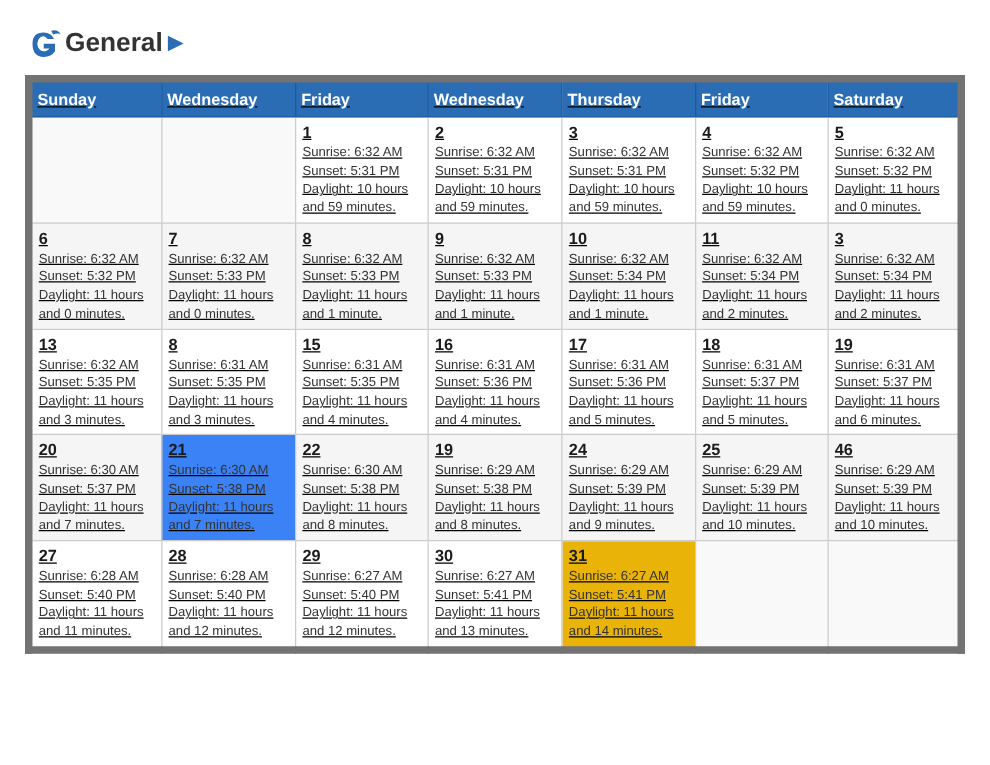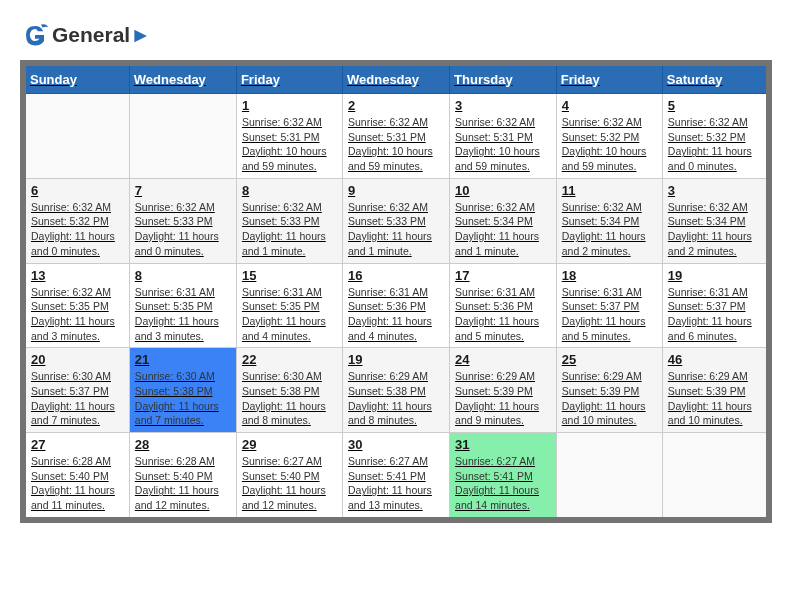--- a/index.html
+++ b/index.html
@@ -297,21 +297,21 @@
           <div class="day-info" style="white-space: pre-line;">Sunrise: 6:27 AM
 Sunset: 5:40 PM
 Daylight: 11 hours and 12 minutes.</div>
         </td>
         <td style="background-color: rgb(255, 255, 255);">
           <span class="day-number">30</span>
           <div class="day-info" style="white-space: pre-line;">Sunrise: 6:27 AM
 Sunset: 5:41 PM
 Daylight: 11 hours and 13 minutes.</div>
         </td>
-        <td style="background-color: #86efac;">
+        <td style="background-color: #eab308;">
           <span class="day-number">31</span>
           <div class="day-info" style="white-space: pre-line;">Sunrise: 6:27 AM
 Sunset: 5:41 PM
 Daylight: 11 hours and 14 minutes.</div>
         </td>
         <td class="empty" style="background-color: rgb(249, 249, 249);"></td>
         <td class="empty" style="background-color: rgb(249, 249, 249);"></td>
       </tr>
     </tbody>
 </table>

